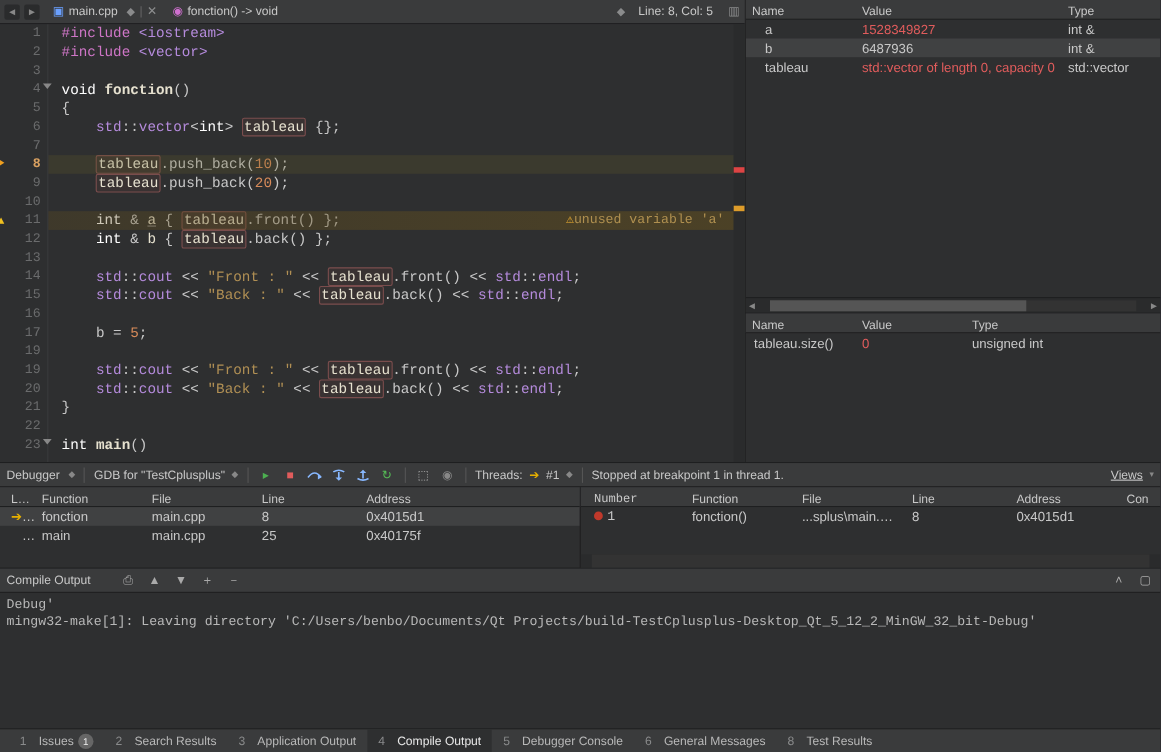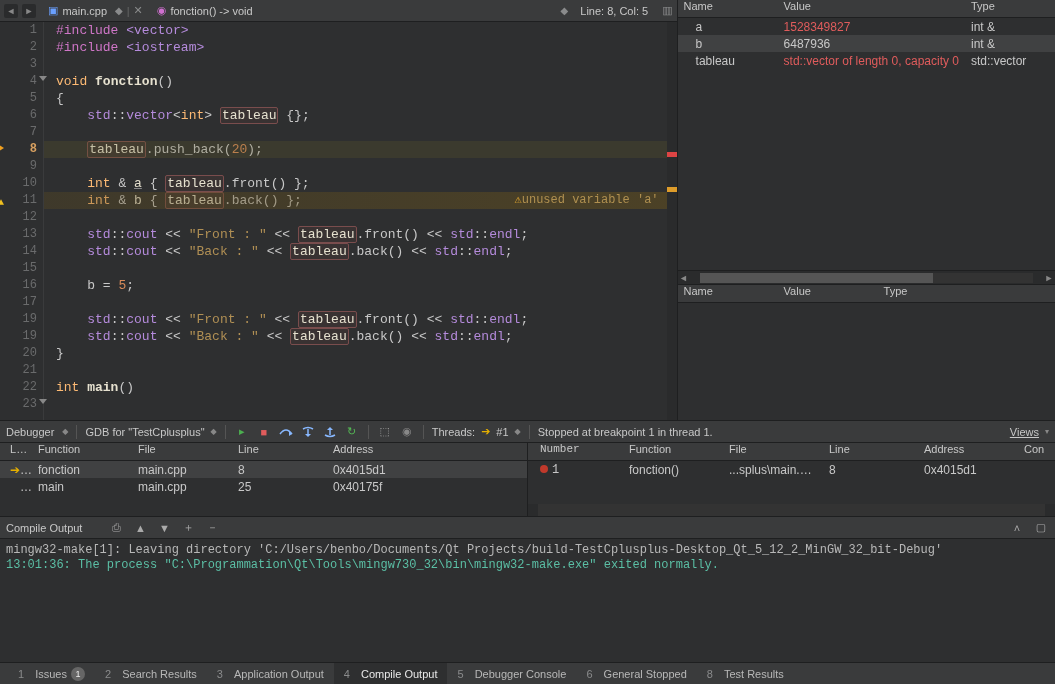--- a/index.html
+++ b/index.html
@@ -28,35 +28,35 @@
 .fold { position:absolute; right:-10px; top:3px; width:0;height:0;border-left:4px solid transparent;border-right:4px solid transparent;border-top:5px solid #888;}
 .code { flex:1; padding-left:12px; font-family:"Consolas","Courier New",monospace; font-size:13px; line-height:17px; position:relative;}
 .code .row { height:17px; white-space:pre;}
 .code .hl-line { background:rgba(100,90,40,0.25); position:absolute; left:0; right:0; height:17px;}
 .code .hl-line.stop { top:119px; }
 .code .hl-line.warn { top:170px; background:linear-gradient(90deg,rgba(100,80,30,0.3),rgba(100,80,30,0.55));}
 .inline-warn { position:absolute; right:8px; top:170px; color:#b09050; font-size:12px;}
 .inline-warn::before{content:"\26A0 "; color:#f0b030;}
 .overview { width:10px; background:#2a2b2c; position:relative;}
 .overview .m { position:absolute; left:0; right:0; height:5px;}
-.kw { color:#fdba74; } 
+.kw { color:#ffffff; } 
 .pre { color:#cf76c7; } 
 .str { color:#b08f54; } 
 .typ { color:#b58bdc; } 
 .name { color:#e6e1cf; font-style: normal;}
 .fn { color:#e6e1cf; font-weight:bold;}
 .num { color:#d88b5a; }
 .box { border:1px solid #7a4d4d; background:rgba(120,70,70,0.15); border-radius:2px; padding:0 1px;}
 .und { text-decoration: underline; text-decoration-color:#888;}
 .cur-ln { color:#d8a060; font-weight:bold;}
 
 
 .vars { flex:1; display:flex; flex-direction:column; background:#2e2f30;}
 .vars-top { flex:1; display:flex; flex-direction:column; border-bottom:1px solid #1e1f20;}
-.tbl-head { display:flex; background:#3a3b3c; height:18px; font-size:11px; align-items:flex-start; border-bottom:1px solid #1e1f20;}
+.tbl-head { display:flex; background:#3a3b3c; height:18px; font-size:11px; align-items:flex-end; border-bottom:1px solid #1e1f20;}
 .tbl-head > div, .tbl-row > div { padding:0 6px; overflow:hidden; text-overflow:ellipsis; white-space:nowrap;}
 .vars-top .c1{width:100px;} .vars-top .c2{flex:1;} .vars-top .c3{width:90px;}
 .tbl-body { flex:1; overflow:hidden; font-size:12px;}
 .tbl-row { display:flex; height:17px; align-items:center;}
 .tbl-row.sel { background:#404142;}
 .vars-top .hscroll { height:14px; background:#2a2b2c; border-top:1px solid #1e1f20; display:flex; align-items:center;}
 .vars-top .hscroll .track{flex:1;height:10px;background:#333;margin:0 10px;position:relative;}
 .vars-top .hscroll .thumb{position:absolute;left:0;width:70%;height:100%;background:#555;}
 .vars-top .hscroll .arr{width:12px;text-align:center;color:#888;font-size:9px;}
 .vars-bot { height:135px; display:flex; flex-direction:column;}
@@ -149,27 +149,28 @@
         <div class="ln">19</div>
         <div class="ln">20</div>
         <div class="ln">21</div>
         <div class="ln">22</div>
         <div class="ln">23<span class="fold"></span></div>
       </div>
       <div class="code">
         <div class="hl-line stop"></div>
         <div class="hl-line warn"></div>
         <span class="inline-warn">unused variable 'a'</span>
+        <div class="row"><span class="pre">#include</span> <span class="typ">&lt;iostream&gt;</span></div>
         <div class="row"><span class="pre">#include</span> <span class="typ">&lt;vector&gt;</span></div>
-        <div class="row"><span class="pre">#include</span> <span class="typ">&lt;iostream&gt;</span></div>
         <div class="row"></div>
         <div class="row"><span class="kw">void</span> <span class="fn">fonction</span>()</div>
         <div class="row">{</div>
         <div class="row">    <span class="typ">std</span>::<span class="typ">vector</span>&lt;<span class="kw">int</span>&gt; <span class="box name">tableau</span> {};</div>
         <div class="row"></div>
+        <div class="row">    <span class="box name">tableau</span>.push_back(<span class="num">10</span>);</div>
         <div class="row">    <span class="box name">tableau</span>.push_back(<span class="num">20</span>);</div>
         <div class="row"></div>
         <div class="row">    <span class="kw">int</span> &amp; <span class="und name">a</span> { <span class="box name">tableau</span>.front() };</div>
         <div class="row">    <span class="kw">int</span> &amp; <span class="name">b</span> { <span class="box name">tableau</span>.back() };</div>
         <div class="row"></div>
         <div class="row">    <span class="typ">std</span>::<span class="typ">cout</span> &lt;&lt; <span class="str">"Front : "</span> &lt;&lt; <span class="box name">tableau</span>.front() &lt;&lt; <span class="typ">std</span>::<span class="typ">endl</span>;</div>
         <div class="row">    <span class="typ">std</span>::<span class="typ">cout</span> &lt;&lt; <span class="str">"Back : "</span> &lt;&lt; <span class="box name">tableau</span>.back() &lt;&lt; <span class="typ">std</span>::<span class="typ">endl</span>;</div>
         <div class="row"></div>
         <div class="row">    b = <span class="num">5</span>;</div>
         <div class="row"></div>
@@ -217,20 +218,27 @@
           </div>
           <span class="arr">►</span>
       </div>
     </div>
     <div class="vars-bot">
       <div class="tbl-head">
         <div class="c1">Name</div>
         <div class="c2">Value</div>
         <div class="c3">Type</div>
       </div>
+      <div class="tbl-body" id="watch-body">
+          <div class="tbl-row">
+            <div class="c1" style="padding-left:8px">tableau.size()</div>
+            <div class="c2 red">0</div>
+            <div class="c3">unsigned int</div>
+          </div>
+        </div>
     </div>
   </div>
 </div>
 
 <div class="dbg">
   <div class="dbg-bar">
     <span class="lbl">Debugger</span>
     <span class="chev">◆</span>
     <span class="divider"></span>
     <span>GDB for "TestCplusplus"</span>
@@ -332,26 +340,26 @@
     <span class="btn">⎙</span>
     <span class="btn">▲</span>
     <span class="btn">▼</span>
     <span class="btn">＋</span>
     <span class="btn">－</span>
     <span class="spacer"></span>
     <span class="btn">˄</span>
     <span class="btn">▢</span>
   </div>
   <div class="cout-body" id="cout-body">
+      <div>Debug'</div>
       <div>mingw32-make[1]: Leaving directory 'C:/Users/benbo/Documents/Qt Projects/build-TestCplusplus-Desktop_Qt_5_12_2_MinGW_32_bit-Debug'</div>
-      <div class="ts">13:01:36: The process "C:\Programmation\Qt\Tools\mingw730_32\bin\mingw32-make.exe" exited normally.</div>
     </div>
 </div>
 
 <div class="btabs" id="btabs">
     <div class="t"><span class="muted">1</span>&nbsp;<span>Issues</span><span class="badge">1</span></div>
     <div class="t"><span class="muted">2</span>&nbsp;<span>Search Results</span></div>
     <div class="t"><span class="muted">3</span>&nbsp;<span>Application Output</span></div>
     <div class="t active"><span class="muted">4</span>&nbsp;<span>Compile Output</span></div>
     <div class="t"><span class="muted">5</span>&nbsp;<span>Debugger Console</span></div>
-    <div class="t"><span class="muted">6</span>&nbsp;<span>General Stopped</span></div>
+    <div class="t"><span class="muted">6</span>&nbsp;<span>General Messages</span></div>
     <div class="t"><span class="muted">8</span>&nbsp;<span>Test Results</span></div>
   </div>
 
 </body></html>

